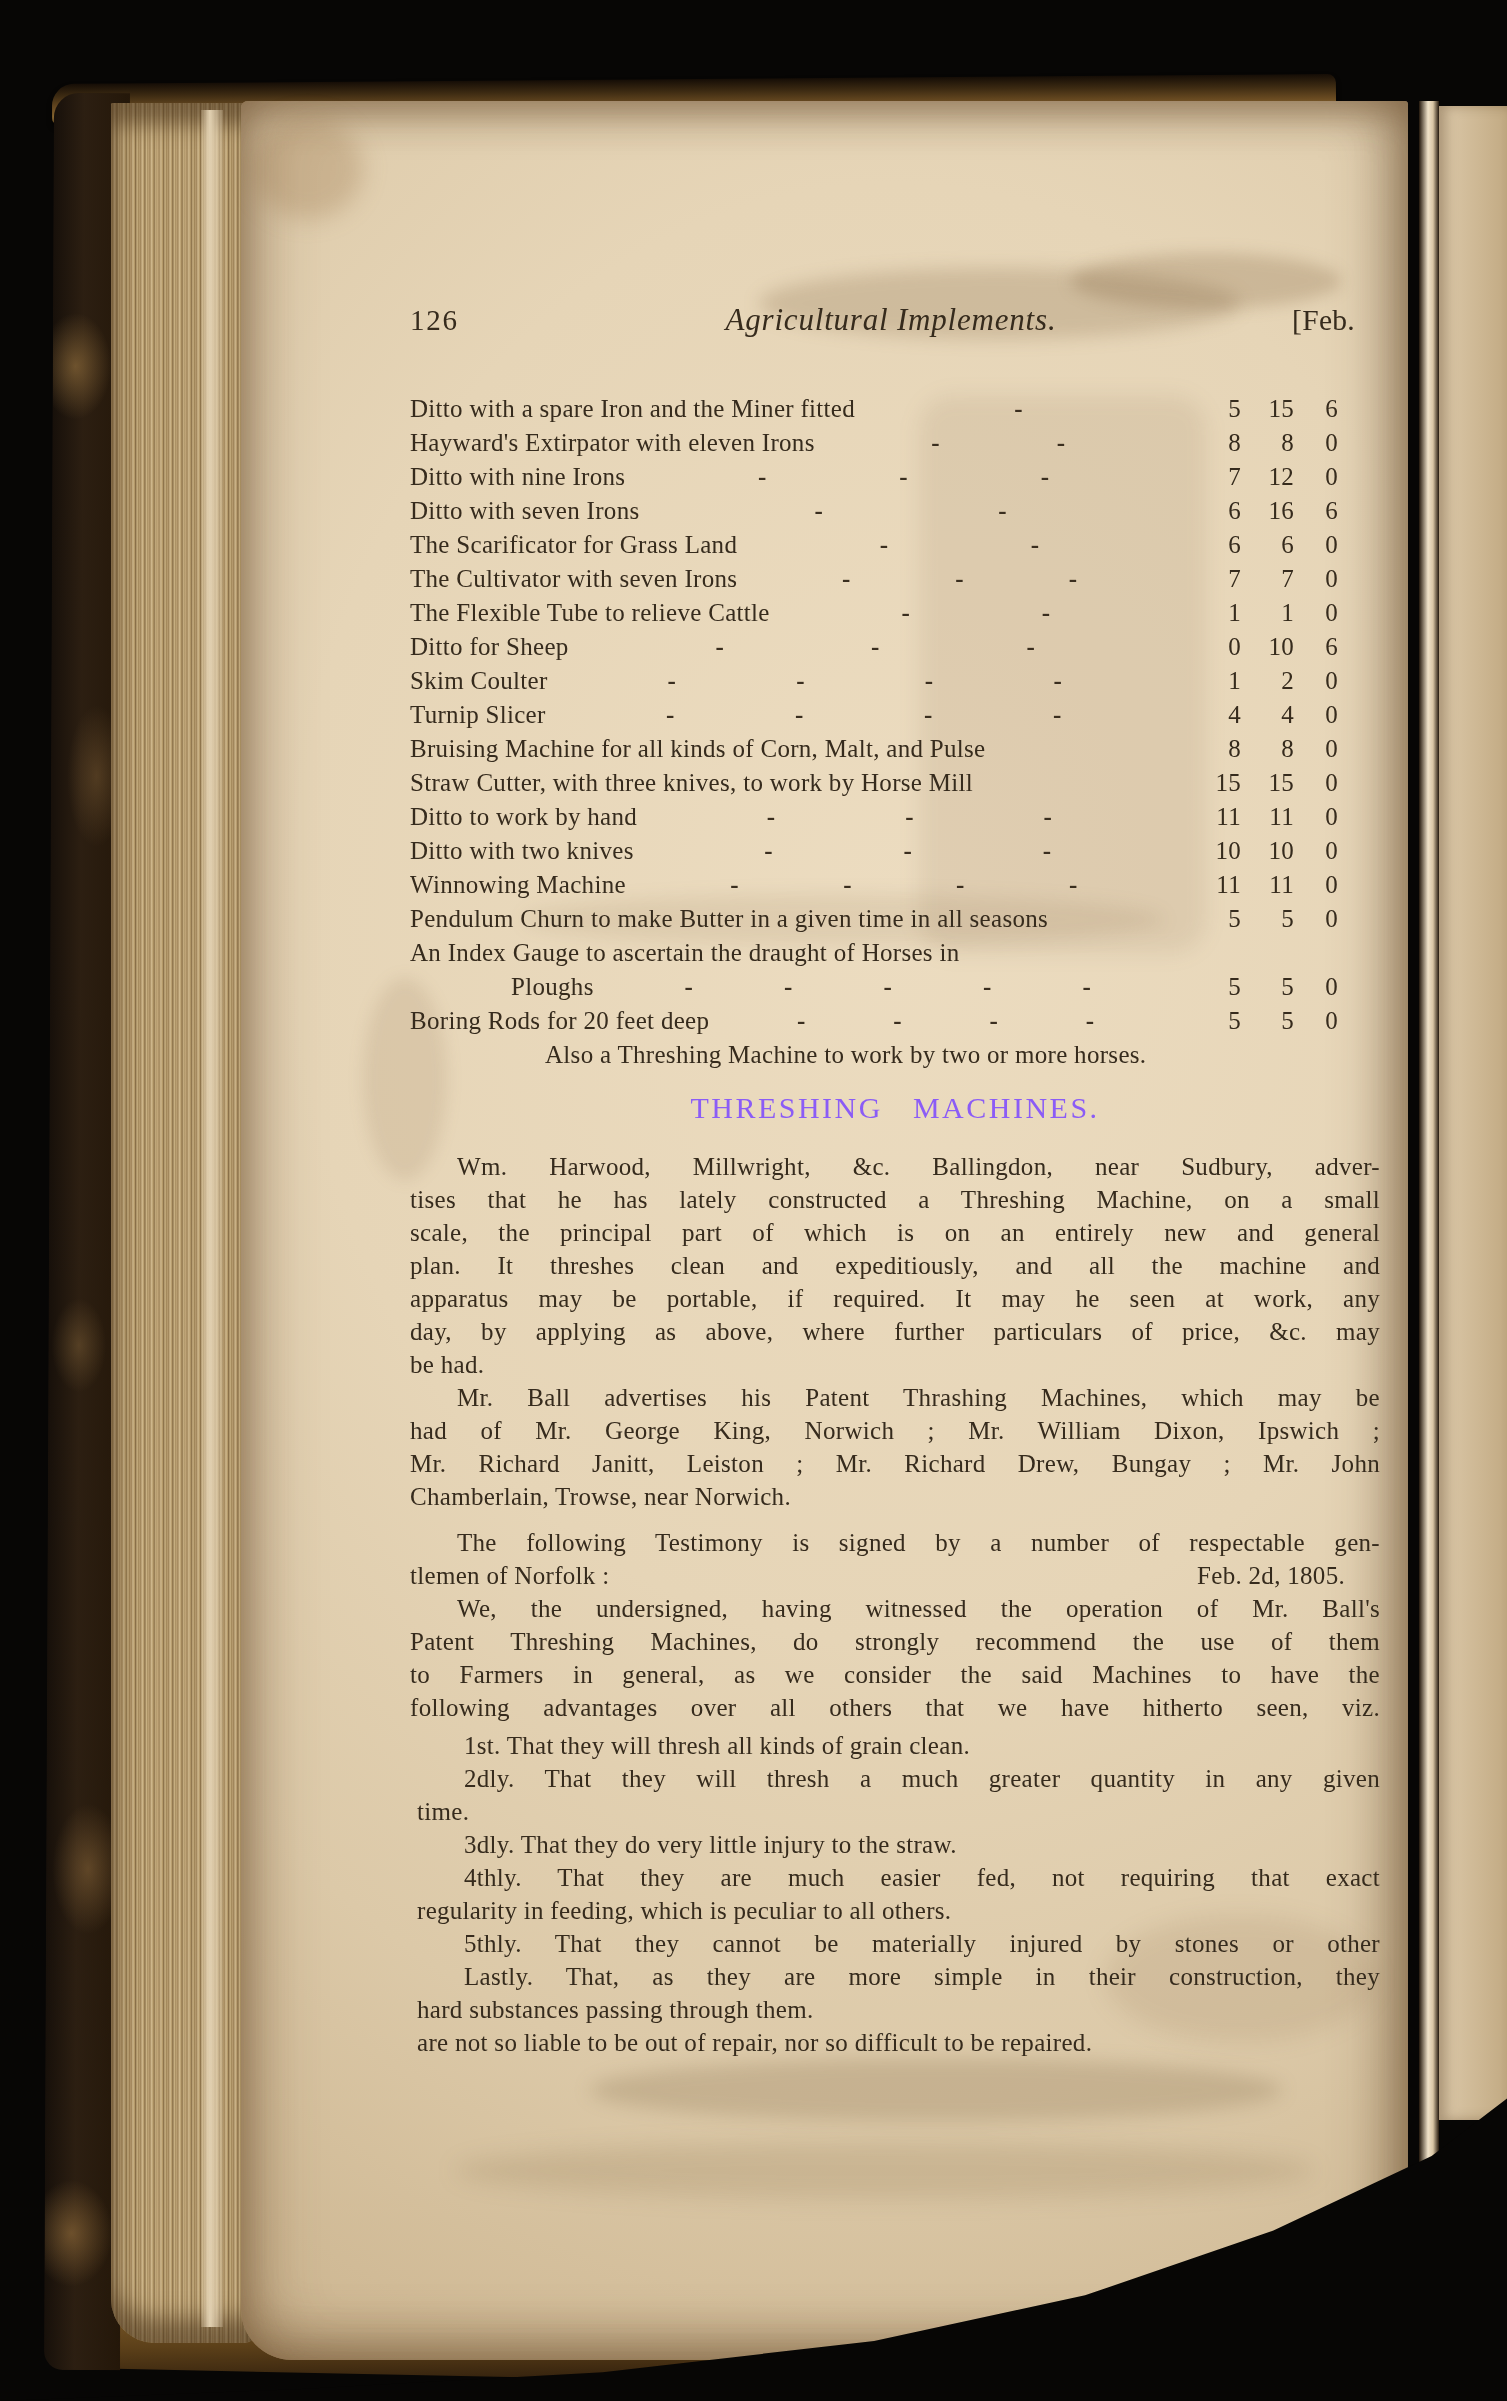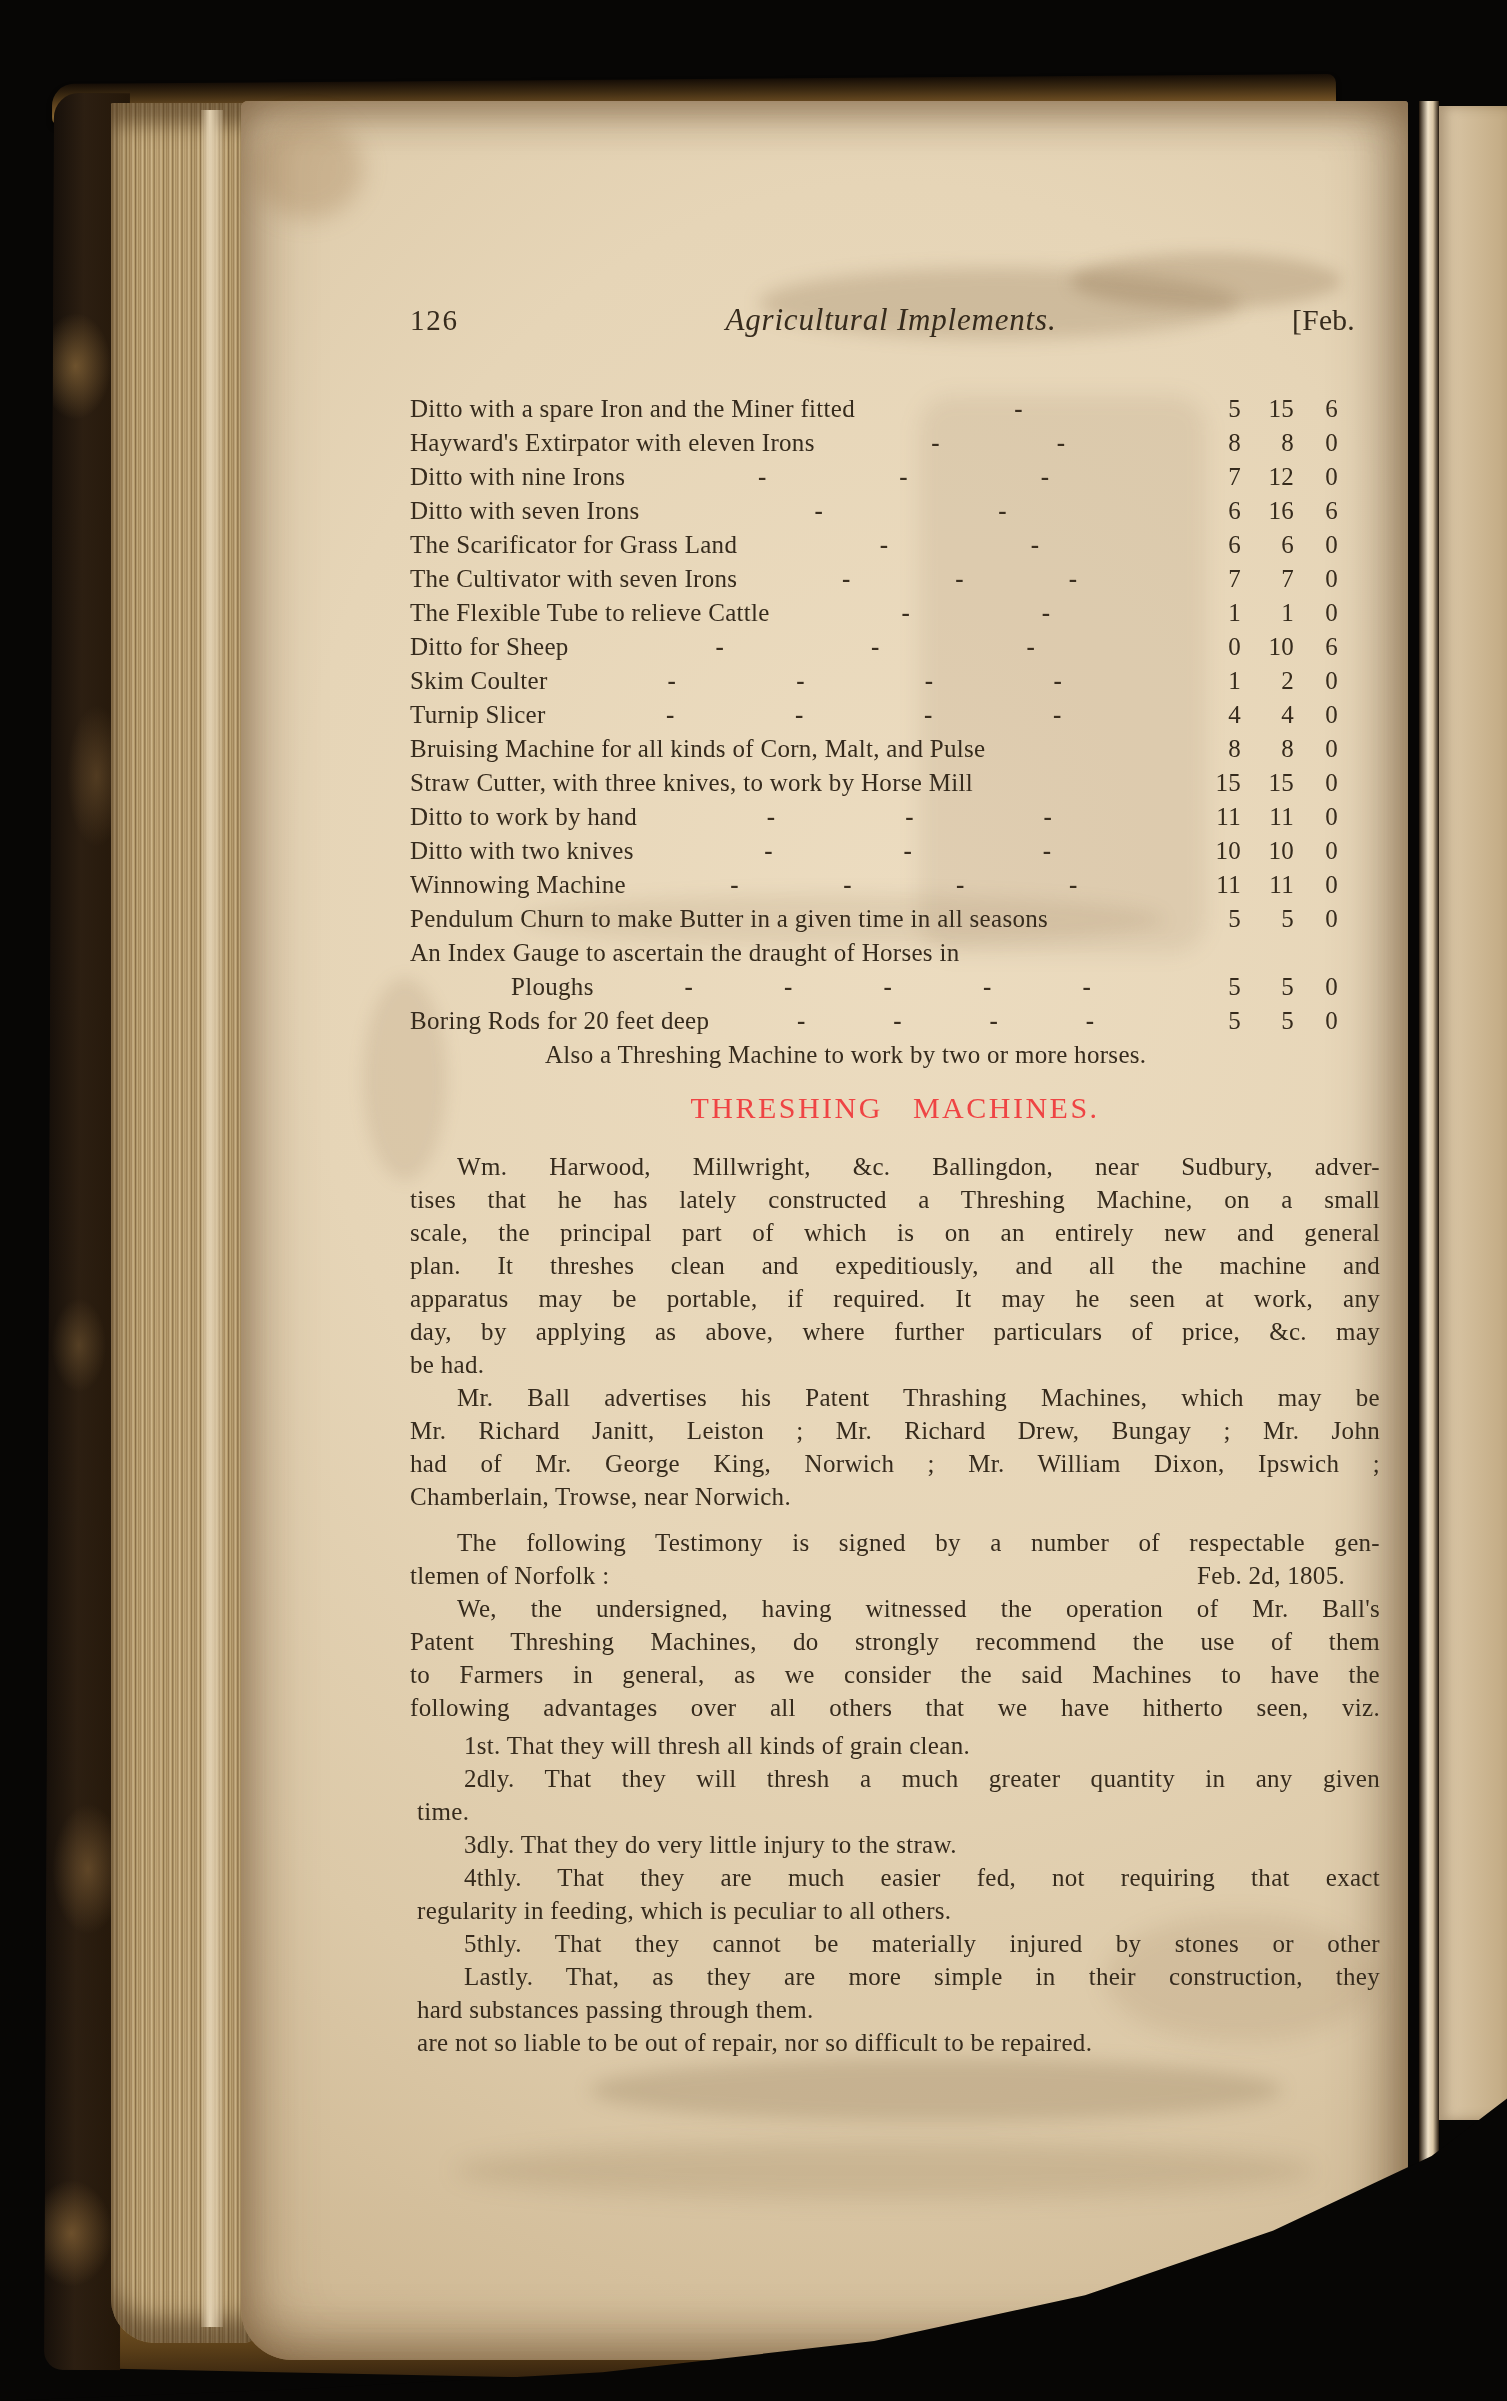--- a/index.html
+++ b/index.html
@@ -96,21 +96,21 @@
   .ptitle{flex:1;text-align:center;font-style:italic;font-size:31px;letter-spacing:0.8px;}
   .pmonth{width:135px;text-align:right;padding-right:25px;font-size:29.5px;}
   #price-list{margin-top:52px;}
   .prow{display:flex;align-items:baseline;height:34px;line-height:34px;padding-right:42px;white-space:nowrap;}
   .pitem{white-space:nowrap;}
   .dashes{flex:1;display:flex;justify-content:space-evenly;align-items:baseline;font-weight:600;color:#3a2e1f;}
   .cell{text-align:right;}
   .c-pounds{width:59px;}
   .c-shillings{width:53px;}
   .c-pence{width:44px;}
-  .sheading{margin-top:17px;text-align:center;font-size:30px;letter-spacing:2.5px;word-spacing:20px;line-height:37px;color:#ef4444;}
+  .sheading{margin-top:17px;text-align:center;font-size:30px;letter-spacing:2.5px;word-spacing:20px;line-height:37px;color:#8b5cf6;}
   .para{line-height:33px;}
   #para-harwood{margin-top:23.6px;}
   #para-testimony{margin-top:13.5px;}
   .pline{line-height:33px;}
   .ind{text-indent:47px;}
   .jl{text-align:justify;text-align-last:justify;}
   .testline2{display:flex;justify-content:space-between;line-height:33px;}
   .tdate{margin-right:35px;}
   #advantages{margin-top:5px;margin-left:7px;}
 </style>
@@ -347,22 +347,22 @@
       <div class="pline ind jl">Wm. Harwood, Millwright, &amp;c. Ballingdon, near Sudbury, adver-</div>
       <div class="pline jl">tises that he has lately constructed a Threshing Machine, on a small</div>
       <div class="pline jl">scale, the principal part of which is on an entirely new and general</div>
       <div class="pline jl">plan.  It threshes clean and expeditiously, and all the machine and</div>
       <div class="pline jl">apparatus may be portable, if required.  It may he seen at work, any</div>
       <div class="pline jl">day, by applying as above, where further particulars of price, &amp;c. may</div>
       <div class="pline">be had.</div>
     </div>
   <div id="para-ball" class="para">
       <div class="pline ind jl">Mr. Ball advertises his Patent Thrashing Machines, which may be</div>
+      <div class="pline jl">had of Mr. George King, Norwich ;  Mr. William Dixon, Ipswich ;</div>
       <div class="pline jl">Mr. Richard Janitt, Leiston ;  Mr. Richard Drew, Bungay ;  Mr. John</div>
-      <div class="pline jl">had of Mr. George King, Norwich ;  Mr. William Dixon, Ipswich ;</div>
       <div class="pline">Chamberlain, Trowse, near Norwich.</div>
     </div>
   <div id="para-testimony" class="para">
       <div class="pline ind jl">The following Testimony is signed by a number of respectable gen-</div>
     </div>
 
   <div class="testline2">
     <span>tlemen of Norfolk :</span>
     <span class="tdate">Feb. 2d, 1805.</span>
   </div>

